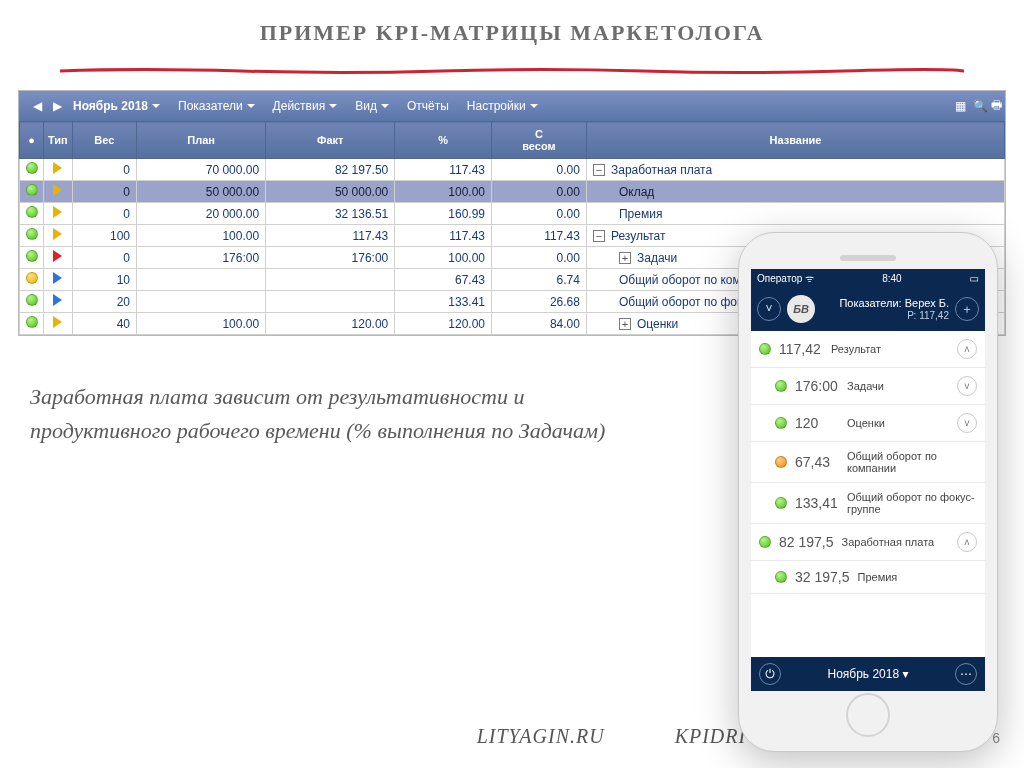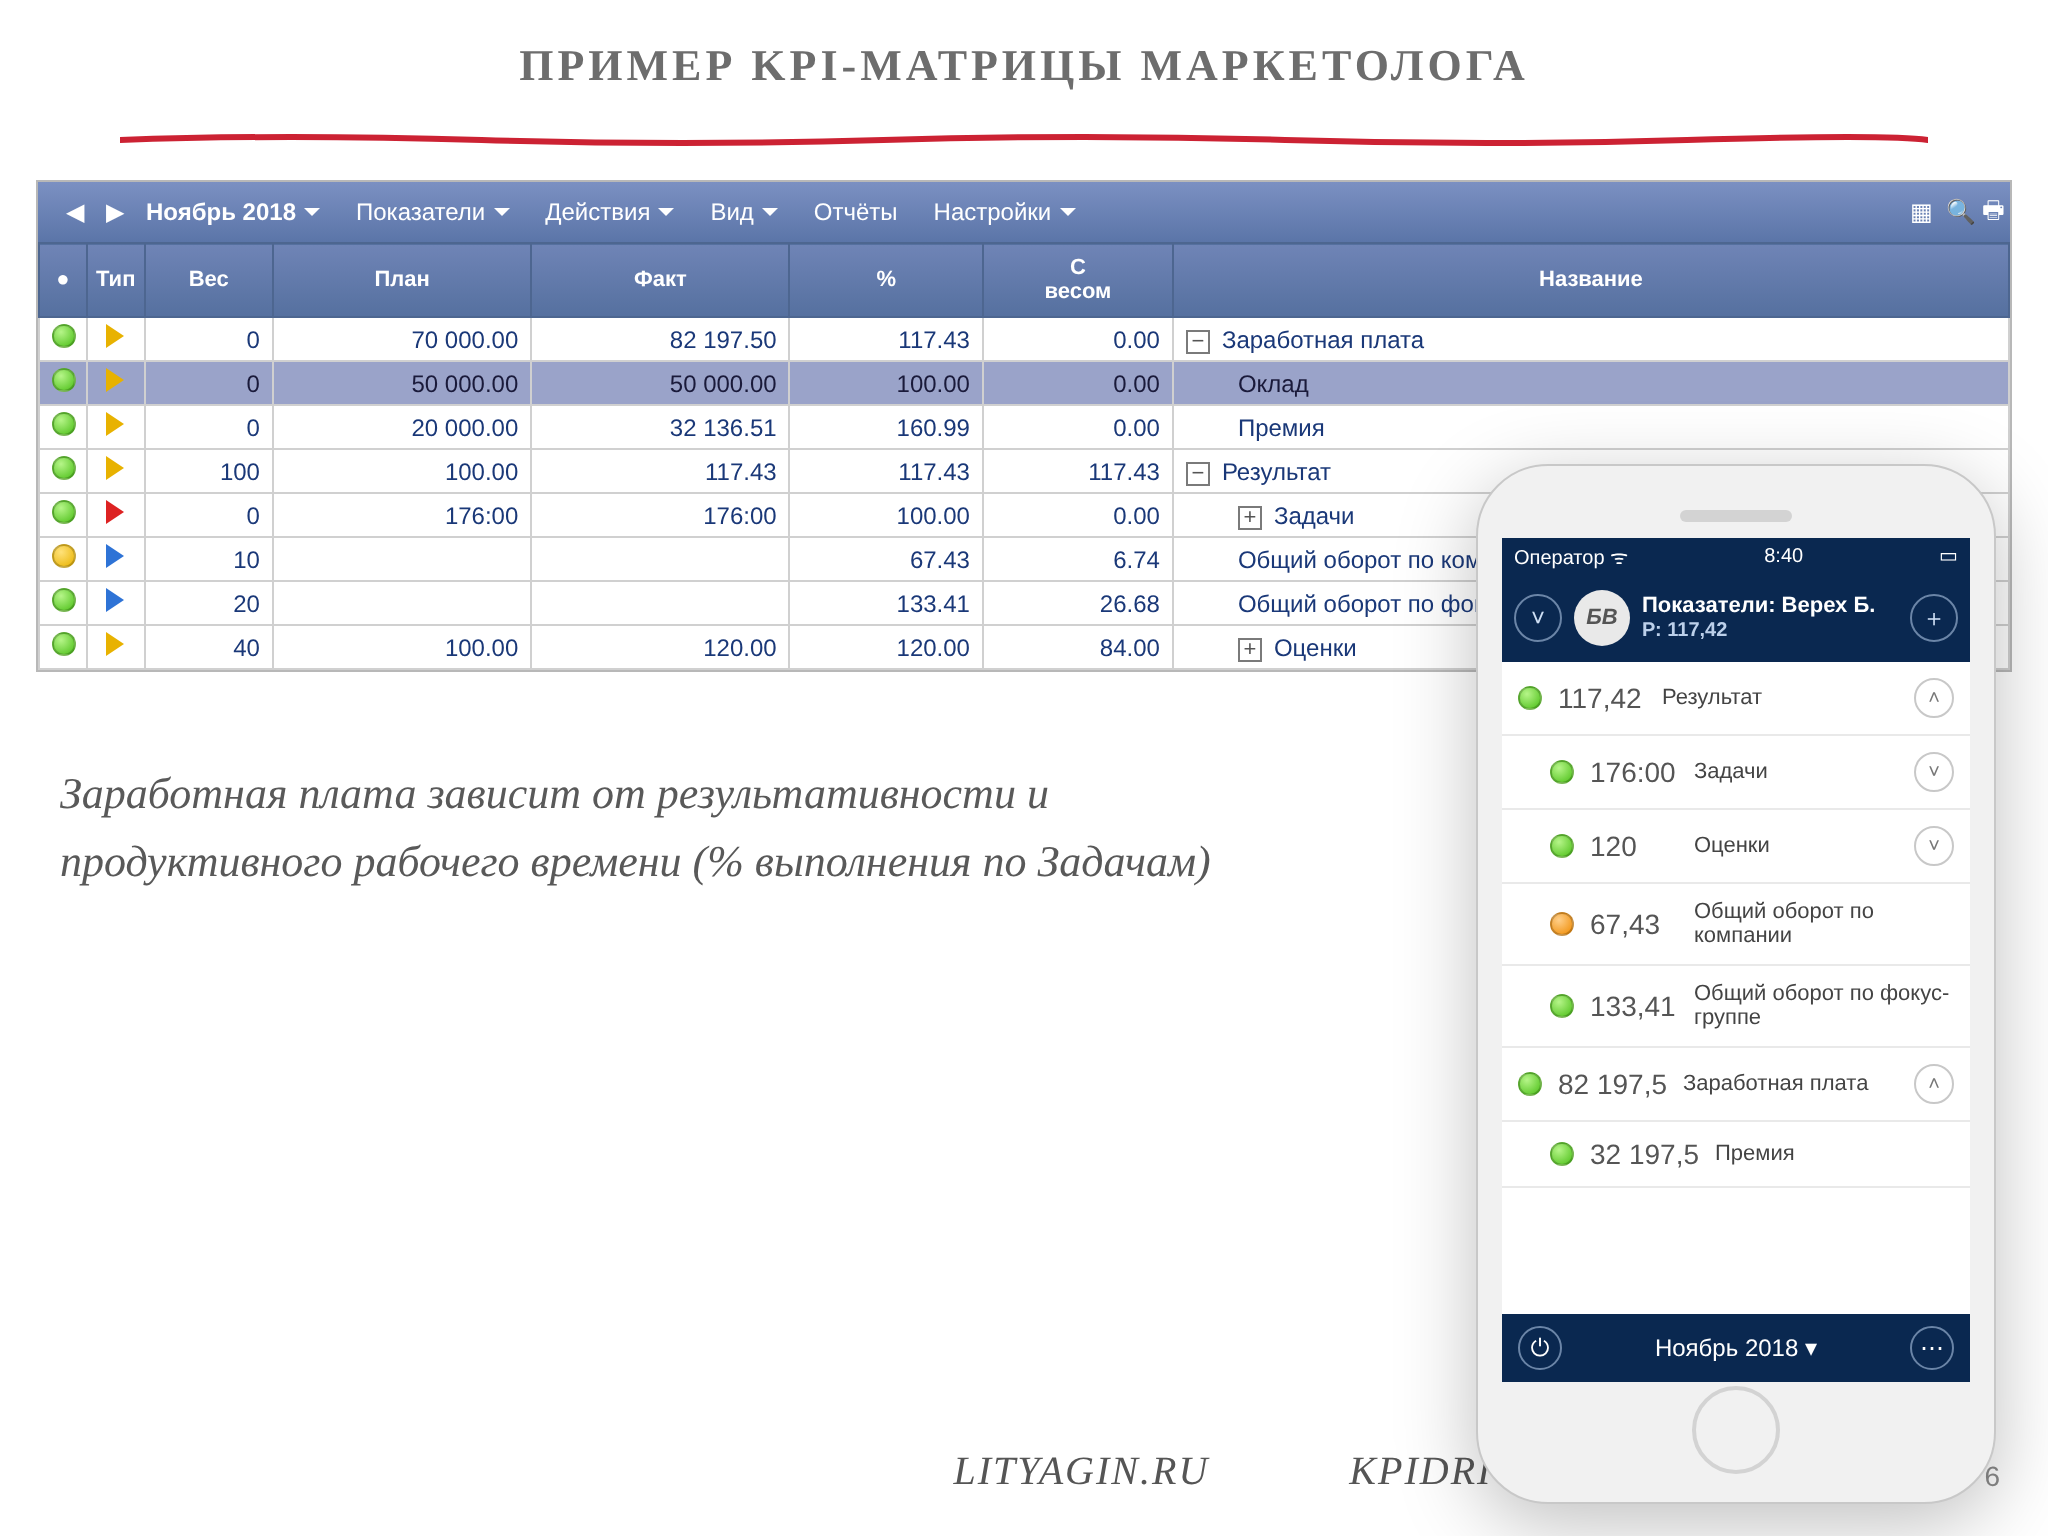--- a/index.html
+++ b/index.html
@@ -148,21 +148,21 @@
     background:#0a2850; color:#fff; height:18px;
     display:flex; align-items:center; justify-content:space-between;
     padding:0 6px; font-size:10px;
   }
   .appheader{
     background:#0a2850; color:#fff; height:44px;
     display:flex; align-items:center; padding:0 6px; gap:6px;
   }
   .circ-btn{ width:24px; height:24px; border:1px solid #6b85a7; border-radius:50%; display:flex; align-items:center; justify-content:center; color:#cfe0f5; font-size:12px;}
   .avatar{ width:28px; height:28px; border-radius:50%; background:#e9e9e9; color:#555; display:flex; align-items:center; justify-content:center; font-size:11px; font-weight:700;font-style:italic;}
-  .hdr-text{ flex:1; text-align:left; line-height:1.1;font-weight:bold;}
+  .hdr-text{ flex:1; text-align:right; line-height:1.1;}
   .hdr-text .sub{ font-size:10px; color:#bcd0ea;}
   .list{}
   .row{
     display:flex; align-items:center; gap:8px;
     padding:8px 8px; border-bottom:1px solid #e9e9e9;
   }
   .row .val{ min-width:44px; color:#555; font-size:14px;}
   .row .lbl{ flex:1; color:#444;}
   .row .chev{ width:20px; height:20px; border:1px solid #c8c8c8; border-radius:50%; display:flex; align-items:center; justify-content:center; font-size:10px; color:#777;}
   .row.sub{ padding-left:24px;}

